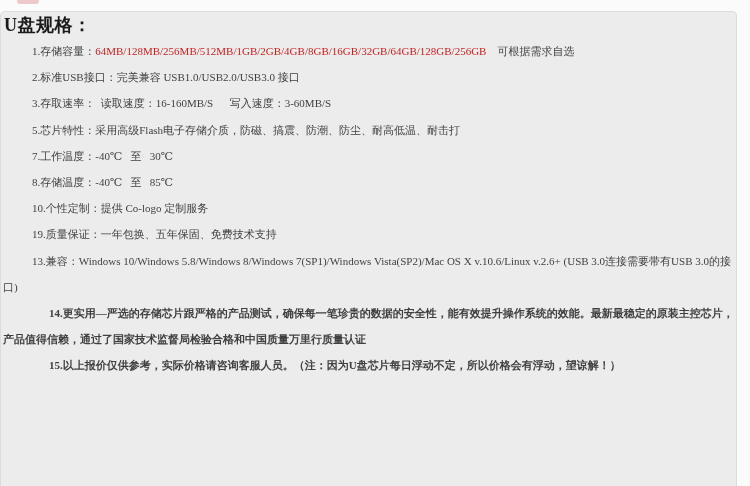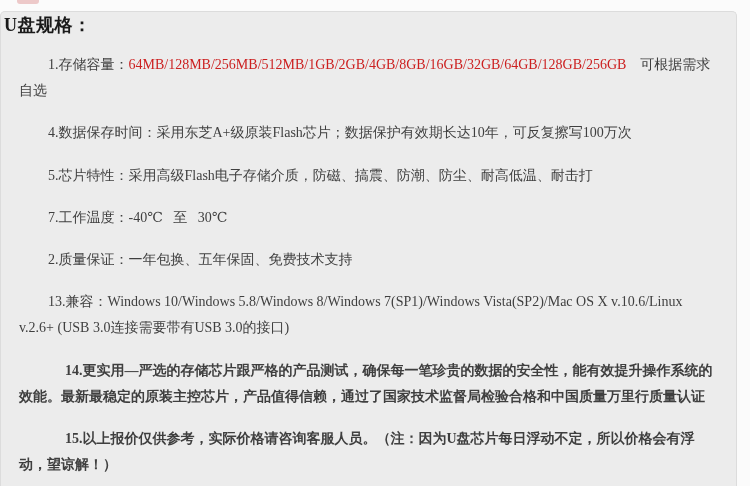--- a/index.html
+++ b/index.html
@@ -42,23 +42,23 @@
     font-size: 18px;
     line-height: 22px;
     font-weight: bold;
     color: #1a1a1a;
     letter-spacing: 0.5px;
   }
   .spec-list {
     margin-top: 2px;
   }
   .spec-item {
-    margin: 16px;
+    margin: 0;
     padding: 0;
-    font-size: 14px;
+    font-size: 11px;
     line-height: 26.2px;
     color: #3f3f3f;
     white-space: pre-wrap;
     word-break: break-word;
     text-indent: 29px;
   }
   .spec-item.deep-indent {
     text-indent: 46px;
     font-weight: bold;
   }
@@ -70,22 +70,25 @@
 <body>
 
 <div>
   <div class="top-artifact"></div>
 
   <div class="spec-box">
     <h1 class="spec-title">U盘规格：</h1>
 
     <div class="spec-list">
       <p class="spec-item"><span>1.存储容量：</span><span class="red-text">64MB/128MB/256MB/512MB/1GB/2GB/4GB/8GB/16GB/32GB/64GB/128GB/256GB</span><span>　可根据需求自选</span></p>
-      <p class="spec-item">4.数据保存时间：采用东芝A+级原装Flash芯片；数据保护有效期长达10年，可反复擦写100万次</p>
+      <p class="spec-item">2.标准USB接口：完美兼容 USB1.0/USB2.0/USB3.0 接口</p>
+      <p class="spec-item">3.存取速率：  读取速度：16-160MB/S      写入速度：3-60MB/S</p>
       <p class="spec-item">5.芯片特性：采用高级Flash电子存储介质，防磁、搞震、防潮、防尘、耐高低温、耐击打</p>
       <p class="spec-item">7.工作温度：-40℃   至   30℃</p>
-      <p class="spec-item">2.质量保证：一年包换、五年保固、免费技术支持</p>
+      <p class="spec-item">8.存储温度：-40℃   至   85℃</p>
+      <p class="spec-item">10.个性定制：提供 Co-logo 定制服务</p>
+      <p class="spec-item">19.质量保证：一年包换、五年保固、免费技术支持</p>
       <p class="spec-item">13.兼容：Windows 10/Windows 5.8/Windows 8/Windows 7(SP1)/Windows Vista(SP2)/Mac OS X v.10.6/Linux v.2.6+ (USB 3.0连接需要带有USB 3.0的接口)</p>
       <p class="spec-item deep-indent">14.更实用—严选的存储芯片跟严格的产品测试，确保每一笔珍贵的数据的安全性，能有效提升操作系统的效能。最新最稳定的原装主控芯片，产品值得信赖，通过了国家技术监督局检验合格和中国质量万里行质量认证</p>
       <p class="spec-item deep-indent">15.以上报价仅供参考，实际价格请咨询客服人员。（注：因为U盘芯片每日浮动不定，所以价格会有浮动，望谅解！）</p>
     </div>
   </div>
 </div>
 
 </body></html>

